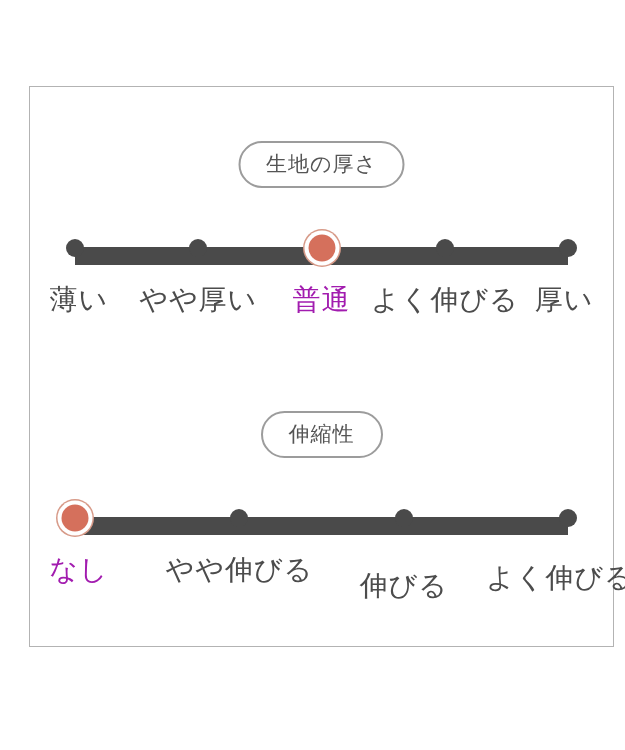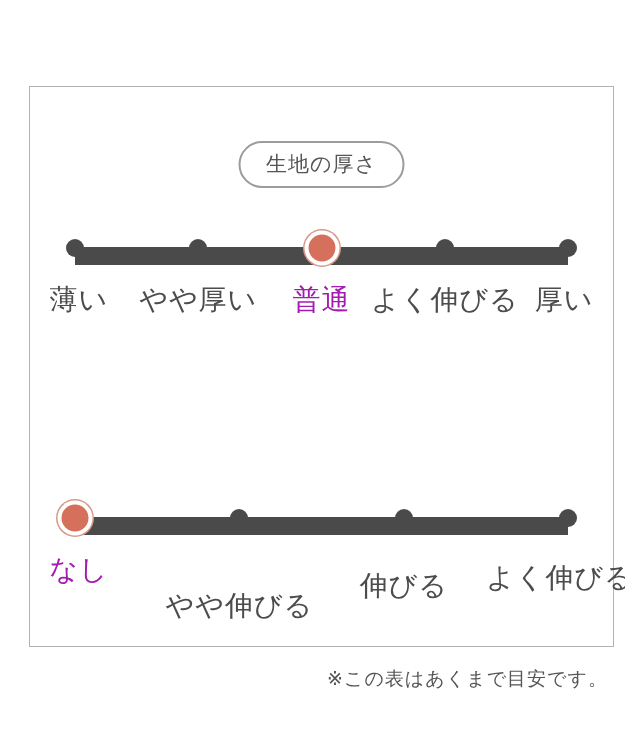--- a/index.html
+++ b/index.html
@@ -87,30 +87,30 @@
         <div class="dot" style="left: 25%;"></div>
         <div class="tick-label" style="left: 25%;">やや厚い</div>
         <div class="dot selected" style="left: 50%;"></div>
         <div class="tick-label selected" style="left: 50%;">普通</div>
         <div class="dot" style="left: 75%;"></div>
         <div class="tick-label" style="left: 75%;">よく伸びる</div>
         <div class="dot" style="left: 100%;"></div>
         <div class="tick-label edge-right" style="left: 100%;">厚い</div>
       </div>
 
+    <div class="badge second">伸縮性</div>
 
     <div class="scale second">
         <div class="track"></div>
         <div class="dot selected" style="left: 0%;"></div>
         <div class="tick-label selected edge-left" style="left: 0%;">なし</div>
         <div class="dot" style="left: 33.3333%;"></div>
-        <div class="tick-label" style="left: 33.3333%; margin-top: 36px;">やや伸びる</div>
+        <div class="tick-label" style="left: 33.3333%;">やや伸びる</div>
         <div class="dot" style="left: 66.6667%;"></div>
         <div class="tick-label" style="left: 66.6667%; margin-top: 16px;">伸びる</div>
         <div class="dot" style="left: 100%;"></div>
         <div class="tick-label edge-right" style="left: 100%; margin-top: 8px;">よく伸びる</div>
       </div>
 
   </div>
 
-  <div class="note">※この表はあくまで目安です。</div>
 
 </div>
 
 </body></html>

